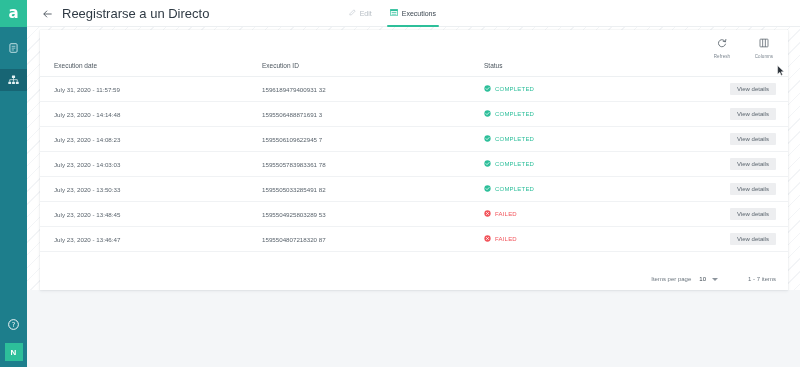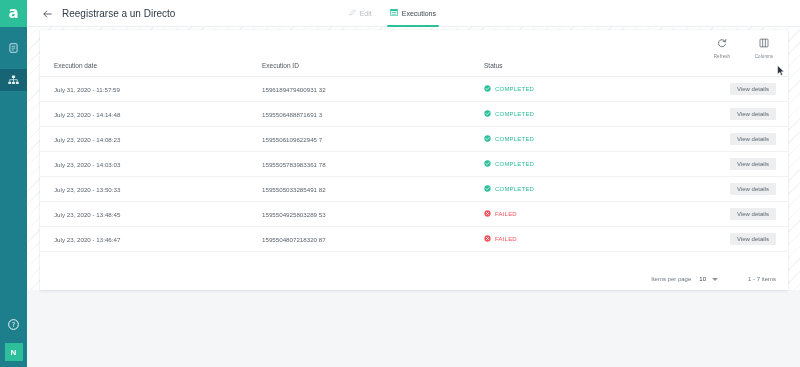--- a/index.html
+++ b/index.html
@@ -80,21 +80,21 @@
     display: flex; align-items: center;
     border-bottom: 1px solid #eceff1;
     z-index: 3;
   }
   .back-btn {
     width: 20px; height: 20px; margin-left: 10px;
     display: flex; align-items: center; justify-content: center;
     cursor: pointer;
   }
   .page-title {
-    font-size: 10px; color: #2f3a44; margin-left: 5px; white-space: nowrap;
+    font-size: 13px; color: #2f3a44; margin-left: 5px; white-space: nowrap;
   }
   .tabs { margin-left: auto; margin-right: 0; display: flex; height: 27px; }
   .tab {
     display: flex; align-items: center; gap: 4px;
     padding: 0 9px; height: 27px;
     font-size: 7px; cursor: pointer;
     position: relative;
   }
   .tab .tab-label { color: #b6bdc4; }
   .tab.active .tab-label { color: #3a454f; }

